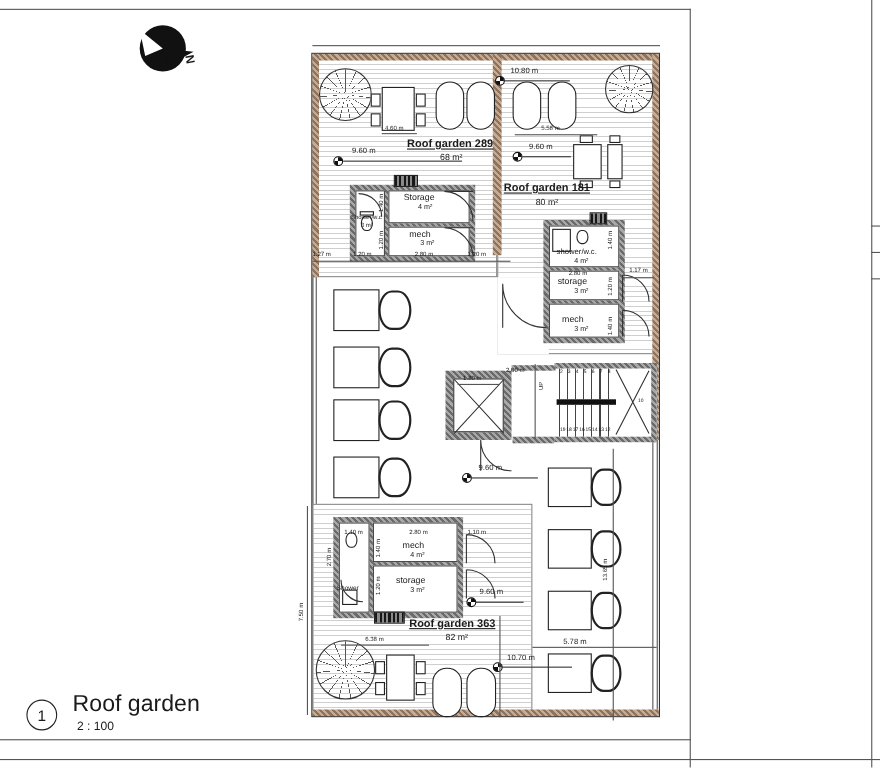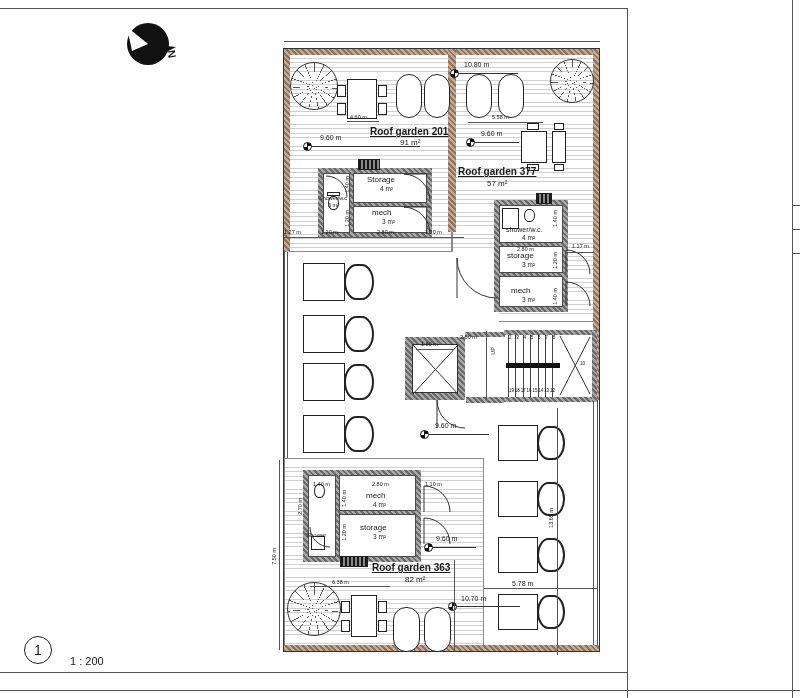--- a/index.html
+++ b/index.html
@@ -197,24 +197,24 @@
   <span class="abs dim" style="left:435px;top:422px;">9.60 m</span>
 
   <div class="abs marker" style="left:424px;top:543px;"></div>
   <div class="abs leader" style="left:432px;top:547px;width:44px;"></div>
   <span class="abs dim" style="left:436px;top:535px;">9.60 m</span>
 
   <div class="abs marker" style="left:448px;top:602px;"></div>
   <div class="abs leader" style="left:456px;top:606px;width:64px;"></div>
   <span class="abs dim" style="left:461px;top:595px;">10.70 m</span>
 
-  <span class="abs glabel" style="left:370px;top:126px;">Roof garden 201</span>
-  <span class="abs garea" style="left:400px;top:138px;">91 m²</span>
-  <span class="abs glabel" style="left:458px;top:166px;">Roof garden 377</span>
-  <span class="abs garea" style="left:487px;top:179px;">57 m²</span>
+  <span class="abs glabel" style="left:370px;top:126px;">Roof garden 289</span>
+  <span class="abs garea" style="left:400px;top:138px;">68 m²</span>
+  <span class="abs glabel" style="left:458px;top:166px;">Roof garden 181</span>
+  <span class="abs garea" style="left:487px;top:179px;">80 m²</span>
   <span class="abs glabel" style="left:372px;top:562px;">Roof garden 363</span>
   <span class="abs garea" style="left:405px;top:575px;">82 m²</span>
 
   <span class="abs lbl" style="left:367px;top:176px;">Storage</span>
   <span class="abs area" style="left:380px;top:186px;">4 m²</span>
   <span class="abs lbl" style="left:372px;top:209px;">mech</span>
   <span class="abs area" style="left:382px;top:219px;">3 m²</span>
   <span class="abs lbl-s" style="left:319px;top:196px;">Shower/w.c</span>
   <span class="abs lbl-s" style="left:328px;top:203px;">3 m²</span>
 
@@ -288,15 +288,16 @@
   <div class="abs vline" style="left:792px;top:0;height:698px;"></div>
   <div class="abs hline" style="left:792px;top:205px;width:8px;"></div>
   <div class="abs hline" style="left:792px;top:229px;width:8px;"></div>
   <div class="abs hline" style="left:792px;top:253px;width:8px;"></div>
   <div class="abs hline" style="left:0;top:672px;width:628px;"></div>
   <div class="abs hline" style="left:0;top:690px;width:800px;"></div>
 
   <div class="abs" style="left:24px;top:636px;width:28px;height:28px;border:1.5px solid #222;border-radius:50%;display:flex;align-items:center;justify-content:center;">
     <span style="font-size:14px;">1</span>
   </div>
-  <span class="abs" style="left:70px;top:655px;font-size:11px;">1 : 200</span>
+  <span class="abs" style="left:66px;top:628px;font-size:21px;">Roof garden</span>
+  <span class="abs" style="left:70px;top:655px;font-size:11px;">2 : 100</span>
 
 </div>
 
 </body></html>

